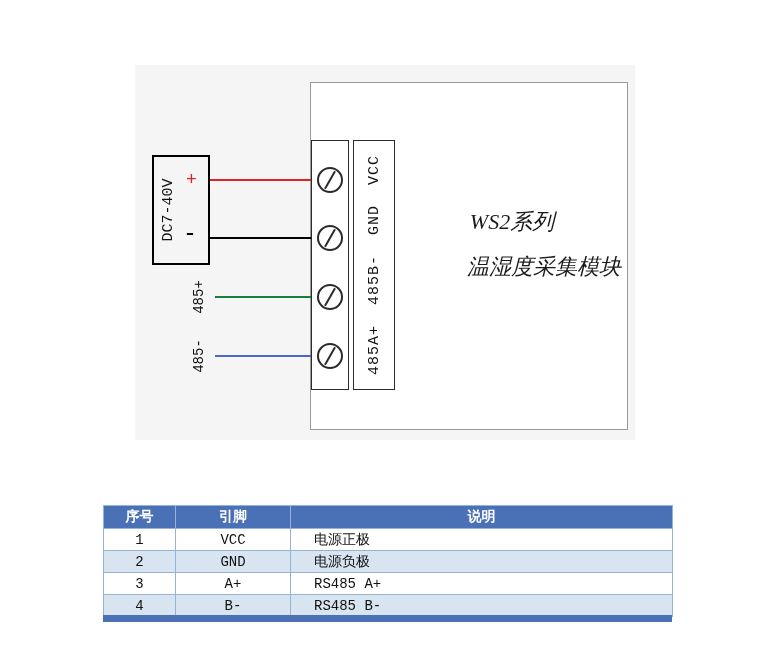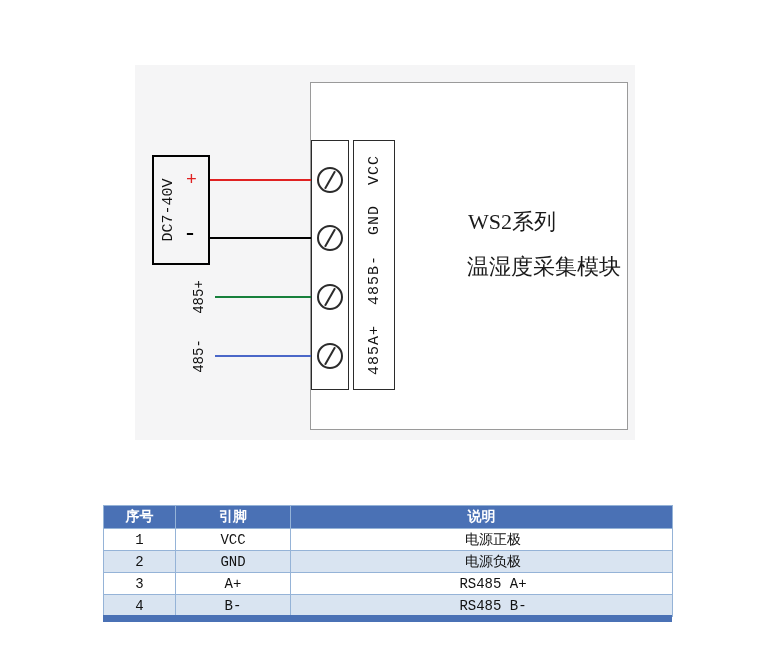--- a/index.html
+++ b/index.html
@@ -13,21 +13,21 @@
   .diagram-area{
     left:135px;top:65px;width:500px;height:375px;
     background:#f5f5f6;
   }
   .module-box{
     position:absolute;left:175px;top:17px;width:318px;height:348px;
     background:#ffffff;border:1px solid #9a9a9a;box-sizing:border-box;
   }
   .module-title{
     position:absolute;left:261px;width:232px;text-align:center;
-    font-size:22px;color:#1a1a1a;white-space:nowrap;line-height:26px;
+    font-size:22px;color:#1a1a1a;white-space:nowrap;line-height:26px;font-style:italic;
   }
   .title-1{top:144px;}
   .title-2{top:189px;padding-left:32px;}
 
   .terminal-block{
     position:absolute;left:176px;top:75px;width:38px;height:250px;
     background:#ffffff;border:1px solid #2b2b2b;box-sizing:border-box;
   }
   .label-strip{
     position:absolute;left:218px;top:75px;width:42px;height:250px;
@@ -81,21 +81,21 @@
     background:var(--table_header_bg,#4a71b5);color:#ffffff;font-weight:bold;
     height:22px;padding:0;text-align:center;
     border:1px solid var(--table_border,#95b3d7);
     font-family:"Liberation Sans","DejaVu Sans",sans-serif;font-size:14px;margin-top:36px;
   }
   table.pin-table td{
     height:21px;padding:0;text-align:center;
     border:1px solid var(--table_border,#95b3d7);
     font-family:"Liberation Mono","DejaVu Sans Mono",monospace;
   }
-  table.pin-table td.desc{text-align:center;padding-left:23px;}
+  table.pin-table td.desc{text-align:left;padding-left:23px;}
   table.pin-table tbody tr:nth-child(even){background:var(--table_alt_row_bg,#d9e4f1);}
   table.pin-table tbody tr:nth-child(odd){background:#ffffff;}
   .table-footer-bar{
     position:absolute;left:103px;top:615px;width:569px;height:7px;
     background:var(--table_header_bg,#4a71b5);
   }
 </style>
 </head>
 <body>
 

